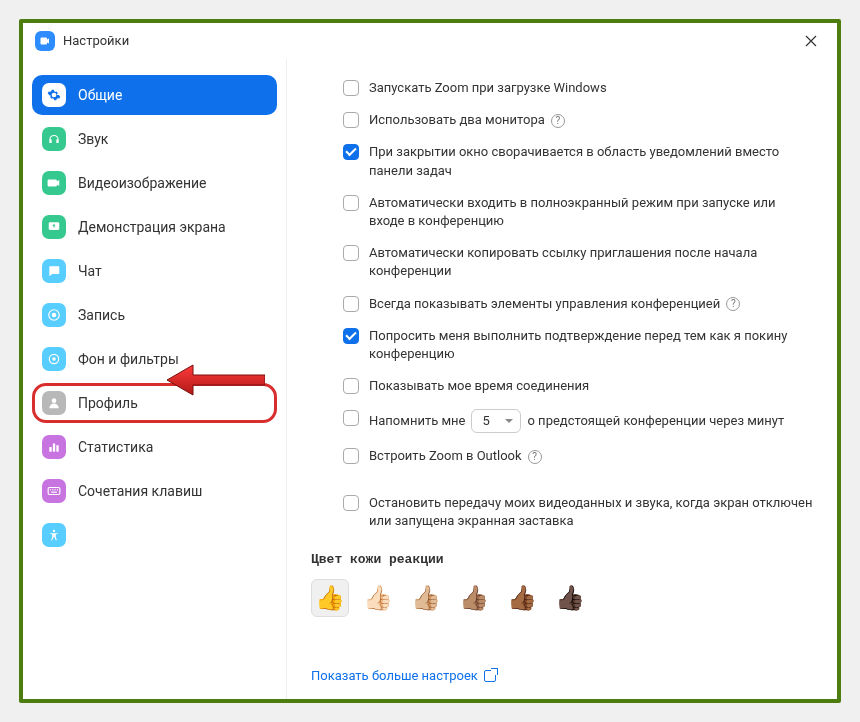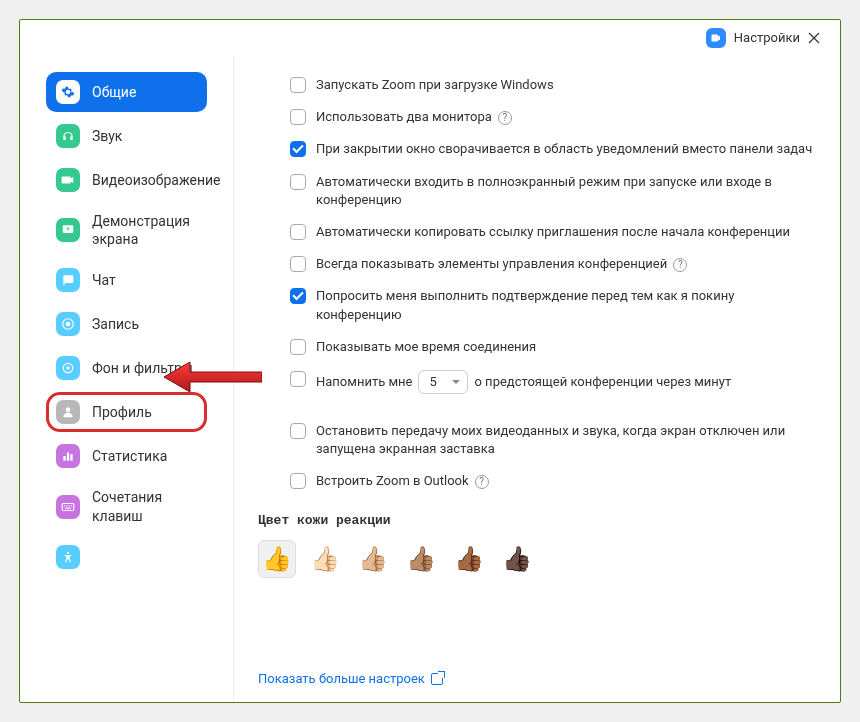--- a/index.html
+++ b/index.html
@@ -9,26 +9,25 @@
       display: flex;
       justify-content: center;
       align-items: center;
       height: 722px;
       width: 860px;
     }
     .window {
       width: 822px;
       height: 684px;
       background: #fff;
-      border: 1px solid #4d7c0f;
+      border: 4px solid #4d7c0f;
       border-radius: 2px;
       display: flex;
       flex-direction: column;
       position: relative;
-      align-items: flex-end;
     }
     .titlebar {
       height: 36px;
       display: flex;
       align-items: center;
       padding: 0 12px;
       border-bottom: 1px solid transparent;
     }
     .app-icon {
       width: 20px;
@@ -52,22 +51,22 @@
       cursor: pointer;
       color: #333;
       font-size: 16px;
     }
     .content {
       flex: 1;
       display: flex;
       overflow: hidden;
     }
     .sidebar {
-      width: 214px;
-      padding: 16px 26px;
+      width: 264px;
+      padding: 16px 9px;
       border-right: 1px solid #eee;
     }
     .sidebar-item {
       display: flex;
       align-items: center;
       padding: 8px 10px;
       border-radius: 10px;
       cursor: pointer;
       margin-bottom: 4px;
       font-size: 14px;
@@ -398,27 +397,27 @@
           <span class="setting-label">Попросить меня выполнить подтверждение перед тем как я покину конференцию</span>
         </div>
         <div class="setting-row">
           <span class="checkbox"></span>
           <span class="setting-label">Показывать мое время соединения</span>
         </div>
         <div class="setting-row">
           <span class="checkbox"></span>
           <span class="setting-label"><span>Напомнить мне</span><span class="select">5</span><span>о предстоящей конференции через минут</span></span>
         </div>
+        <div class="setting-row">
+          <span class="checkbox"></span>
+          <span class="setting-label">Встроить Zoom в Outlook<span class="help-icon">?</span></span>
+        </div>
         <div class="setting-row" style="margin-top: 14px;">
           <span class="checkbox"></span>
           <span class="setting-label">Остановить передачу моих видеоданных и звука, когда экран отключен или запущена экранная заставка</span>
-        </div>
-        <div class="setting-row">
-          <span class="checkbox"></span>
-          <span class="setting-label">Встроить Zoom в Outlook<span class="help-icon">?</span></span>
         </div>
         <div class="section-title">Цвет кожи реакции</div>
         <div class="skin-row">
           <div class="skin-swatch selected">👍</div>
           <div class="skin-swatch">👍🏻</div>
           <div class="skin-swatch">👍🏼</div>
           <div class="skin-swatch">👍🏽</div>
           <div class="skin-swatch">👍🏾</div>
           <div class="skin-swatch">👍🏿</div>
         </div>

